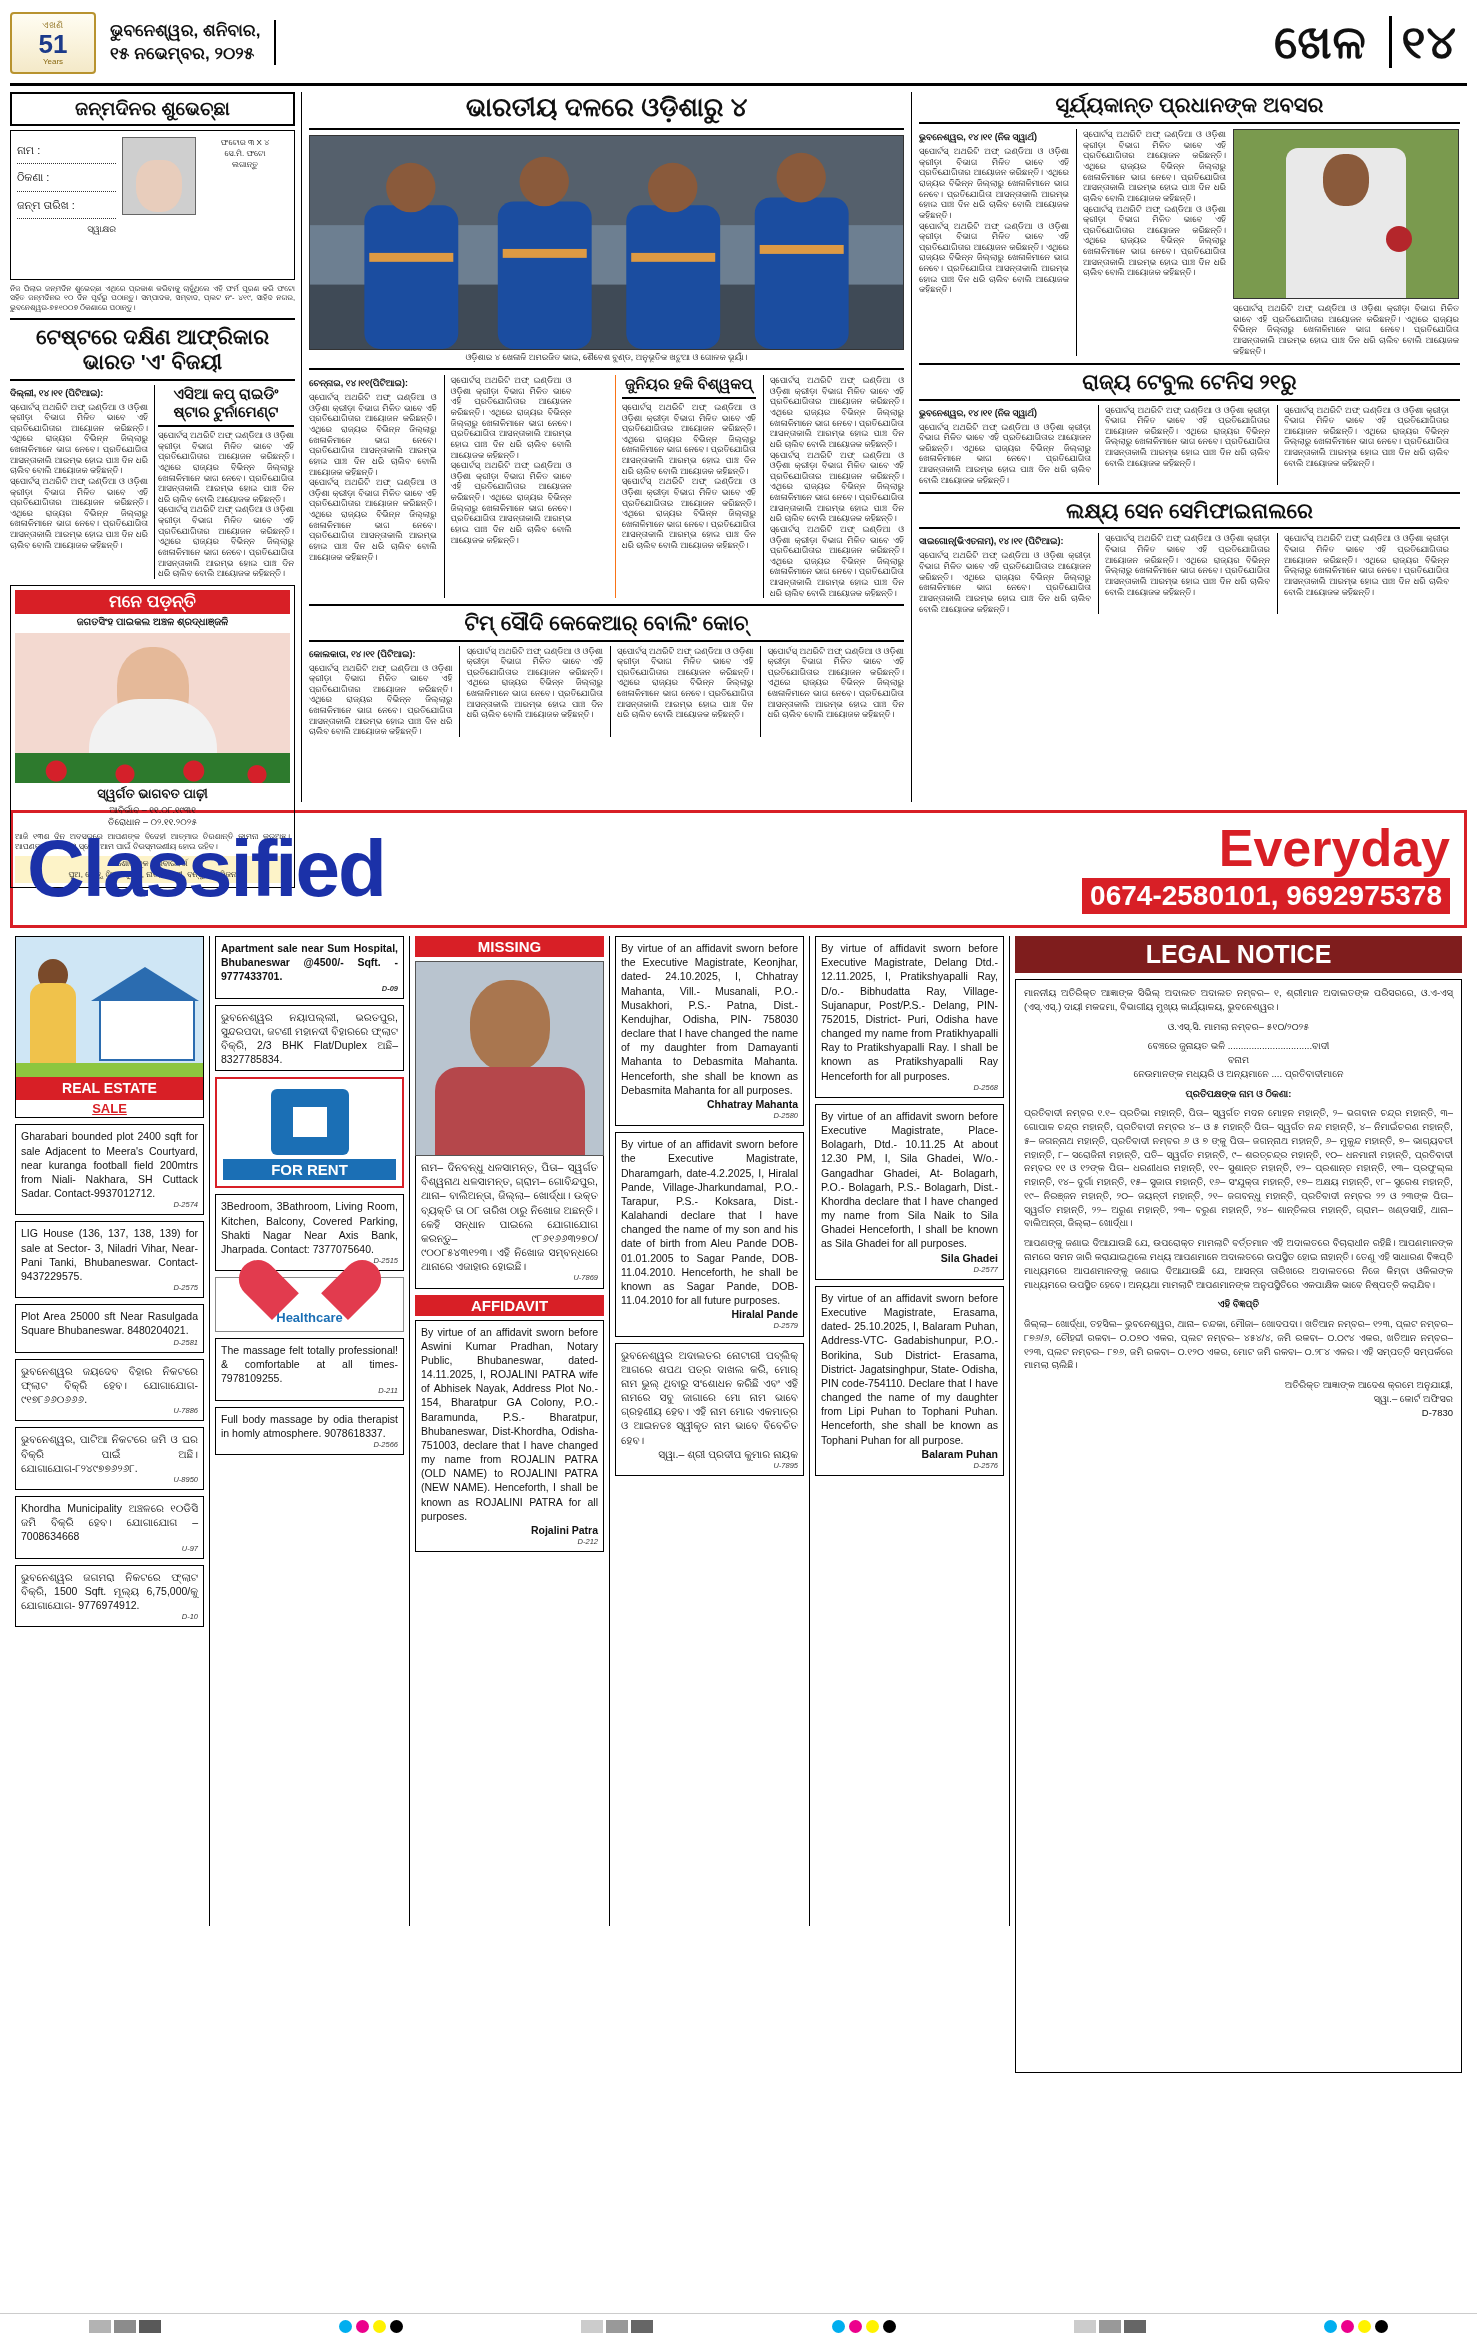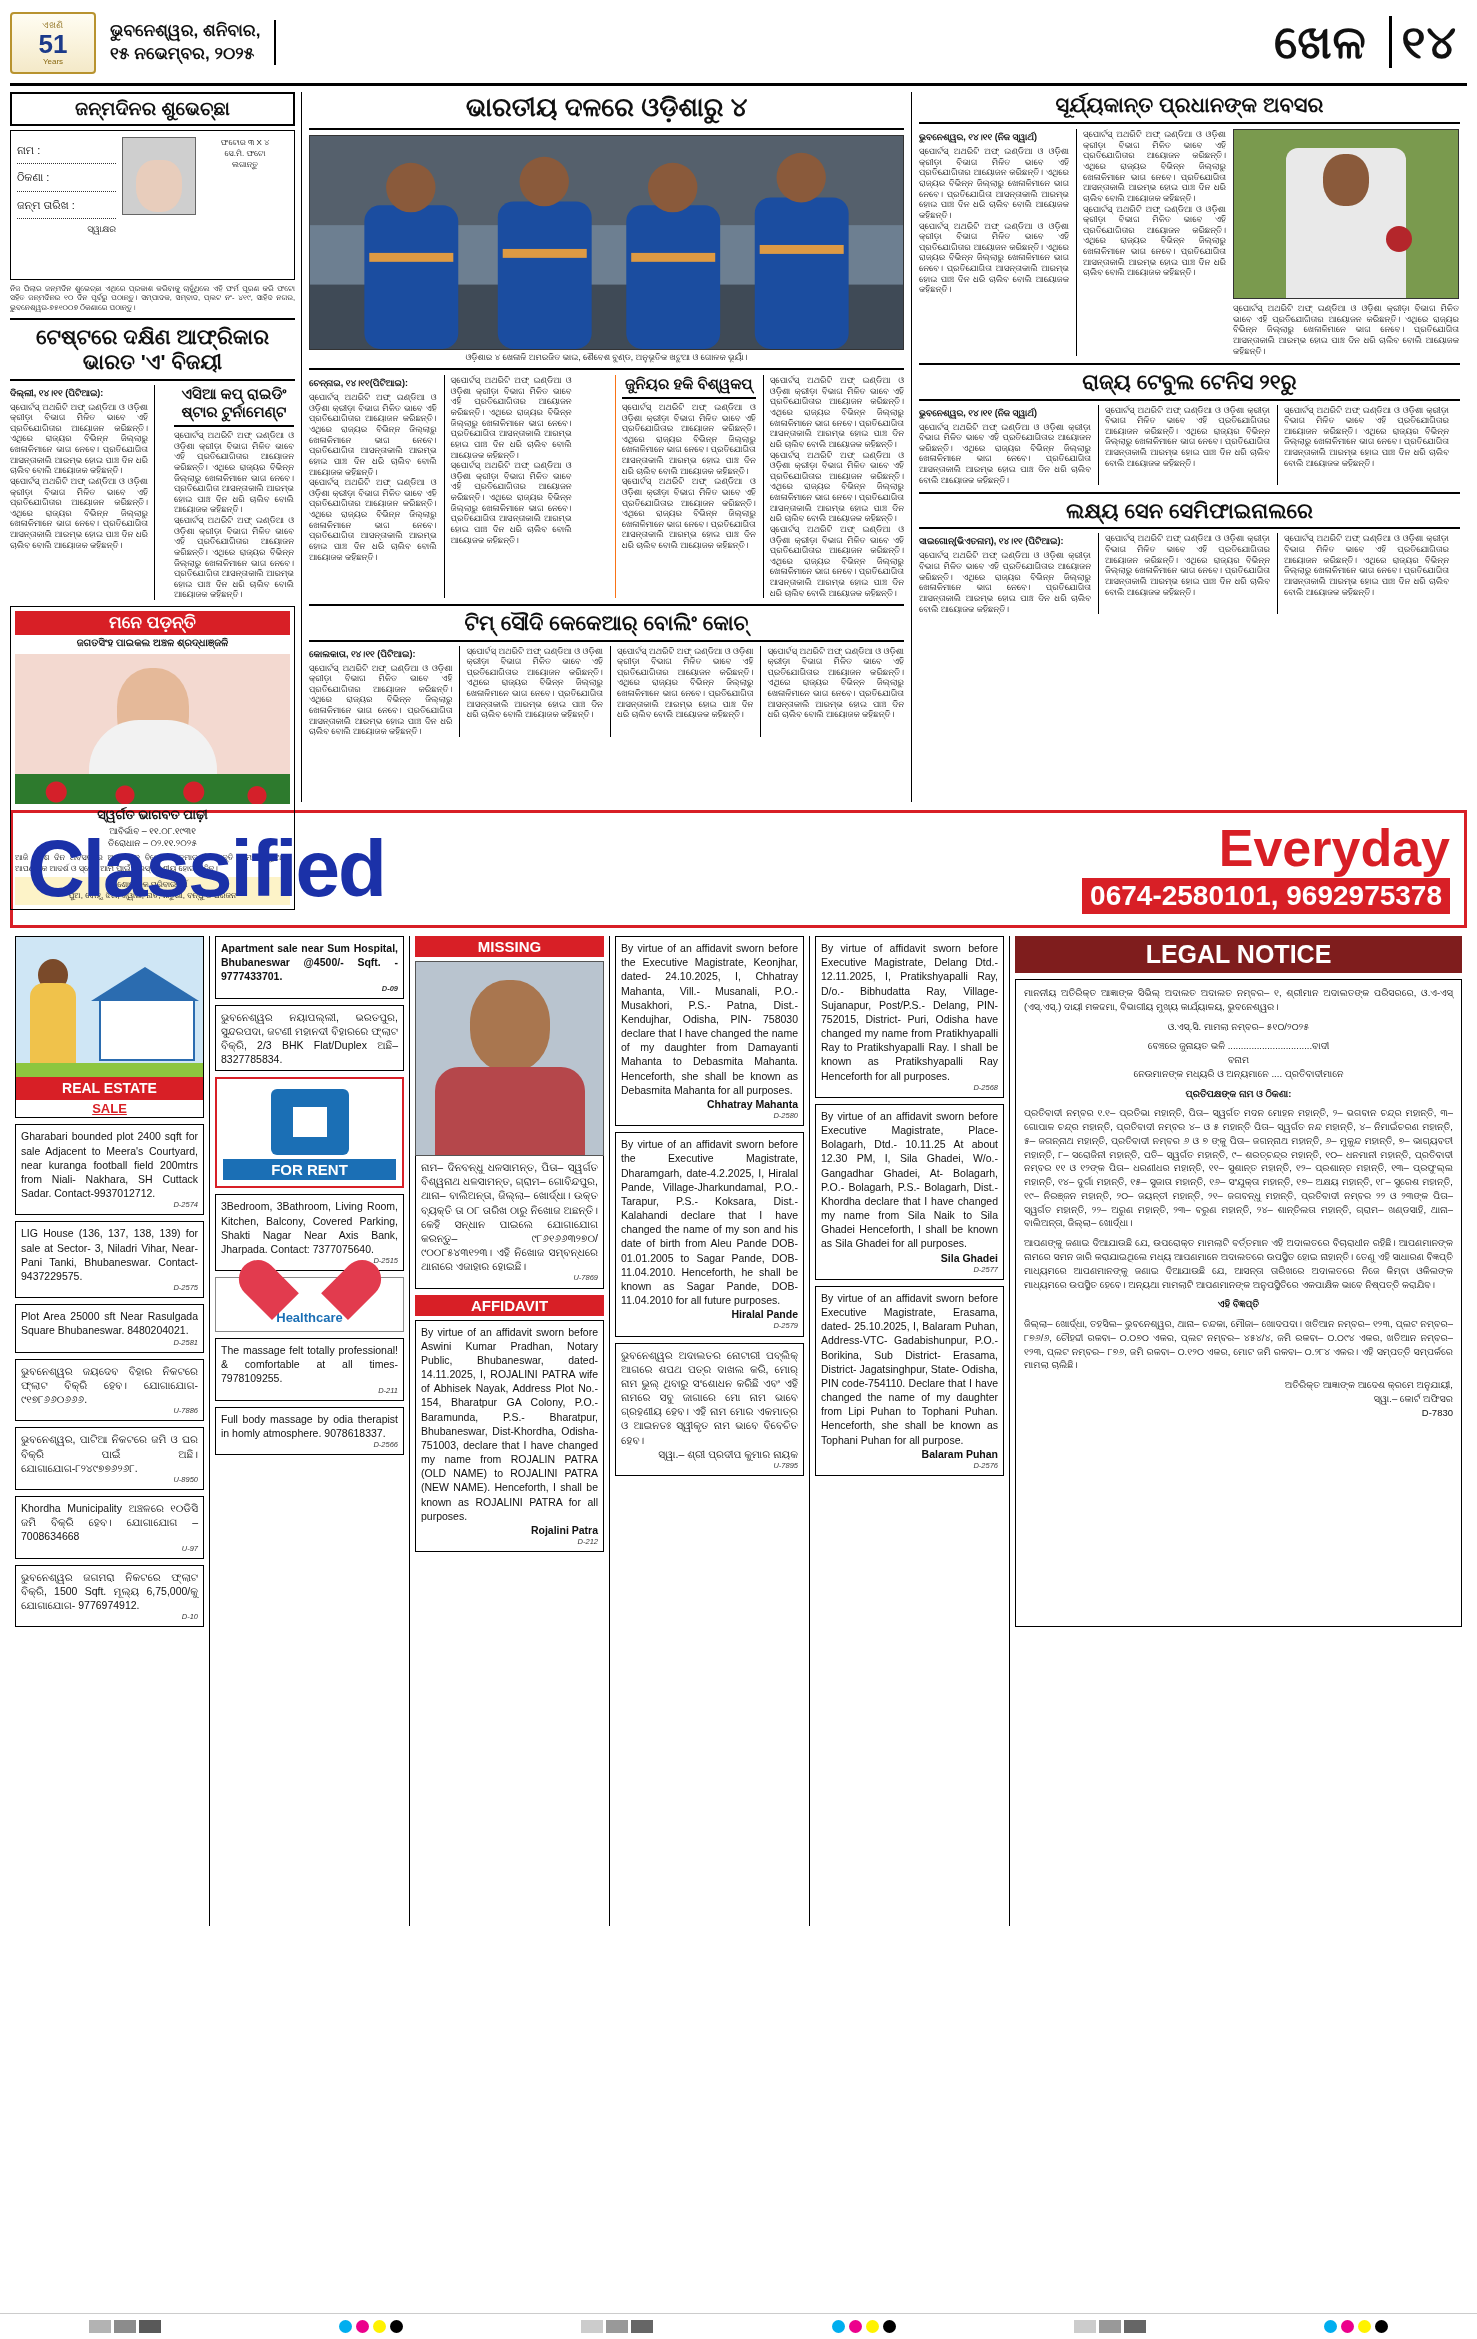--- a/index.html
+++ b/index.html
@@ -150,21 +150,21 @@
   .missing-photo .mh { position:absolute; left:50%; top:18px; transform:translateX(-50%);
      width:80px;height:92px;border-radius:46%; background:#a9764f;}
   .missing-photo .mb { position:absolute; left:50%; bottom:0; transform:translateX(-50%);
      width:150px;height:88px; background:#b5474b; border-radius:24px 24px 0 0;}
   .affidavit-tag { background:#d81f26; color:#fff; text-align:center; font-weight:bold;
      font-size:15px; padding:2px 0; margin:6px 0 4px;}
 
   .legal-head { background:#7f1d1d; color:#fff; text-align:center; font-weight:bold;
      font-size:25px; padding:4px 0; margin-bottom:6px;}
   .legal-body { border:1.5px solid #000; padding:6px 8px; font-size:9.5px;
-     line-height:1.45; text-align:justify; height:648px; overflow:hidden;}
+     line-height:1.45; text-align:justify; height:1094px; overflow:hidden;}
   .legal-center { text-align:center; }
 
   
   .footbar { position:absolute; left:0; bottom:0; width:100%; height:26px;
      display:flex; align-items:center; justify-content:space-around; background:#fff;
      border-top:1px solid #ccc;}
   .dots { display:flex; gap:4px; }
   .dot { width:13px;height:13px;border-radius:50%;}
   .greys { display:flex; gap:3px; }
   .greys i { display:block; width:22px; height:13px; }
@@ -218,21 +218,21 @@
 
       <div class="rule" style="margin:6px 0 4px;"></div>
       <div class="headline-md">ଟେଷ୍ଟରେ ଦକ୍ଷିଣ ଆଫ୍ରିକାର ଭାରତ 'ଏ' ବିଜୟୀ</div>
       <div class="rule" style="margin:4px 0;"></div>
       <div style="display:flex; gap:6px;">
         <div style="width:138px;">
           <div class="byline">ଦିଲ୍ଲୀ, ୧୪।୧୧ (ପିଟିଆଇ):</div>
           <div class="tiny">ସ୍ପୋର୍ଟସ୍ ଅଥରିଟି ଅଫ୍ ଇଣ୍ଡିଆ ଓ ଓଡ଼ିଶା କ୍ରୀଡ଼ା ବିଭାଗ ମିଳିତ ଭାବେ ଏହି ପ୍ରତିଯୋଗିତାର ଆୟୋଜନ କରିଛନ୍ତି। ଏଥିରେ ରାଜ୍ୟର ବିଭିନ୍ନ ଜିଲ୍ଲାରୁ ଖେଳାଳିମାନେ ଭାଗ ନେବେ। ପ୍ରତିଯୋଗିତା ଆସନ୍ତାକାଲି ଆରମ୍ଭ ହୋଇ ପାଞ୍ଚ ଦିନ ଧରି ଚାଲିବ ବୋଲି ଆୟୋଜକ କହିଛନ୍ତି।</div>
           <div class="tiny">ସ୍ପୋର୍ଟସ୍ ଅଥରିଟି ଅଫ୍ ଇଣ୍ଡିଆ ଓ ଓଡ଼ିଶା କ୍ରୀଡ଼ା ବିଭାଗ ମିଳିତ ଭାବେ ଏହି ପ୍ରତିଯୋଗିତାର ଆୟୋଜନ କରିଛନ୍ତି। ଏଥିରେ ରାଜ୍ୟର ବିଭିନ୍ନ ଜିଲ୍ଲାରୁ ଖେଳାଳିମାନେ ଭାଗ ନେବେ। ପ୍ରତିଯୋଗିତା ଆସନ୍ତାକାଲି ଆରମ୍ଭ ହୋଇ ପାଞ୍ଚ ଦିନ ଧରି ଚାଲିବ ବୋଲି ଆୟୋଜକ କହିଛନ୍ତି।</div>
         </div>
-        <div style="width:140px; border-left:1px solid #000; padding-left:19px;">
+        <div style="width:140px; border-left:1px solid #000; padding-left:3px;">
           <div class="headline-sm">ଏସିଆ କପ୍ ରାଇଡିଂ ଷ୍ଟାର ଟୁର୍ନାମେଣ୍ଟ</div>
           <div class="rule" style="margin:3px 0;"></div>
           <div class="tiny">ସ୍ପୋର୍ଟସ୍ ଅଥରିଟି ଅଫ୍ ଇଣ୍ଡିଆ ଓ ଓଡ଼ିଶା କ୍ରୀଡ଼ା ବିଭାଗ ମିଳିତ ଭାବେ ଏହି ପ୍ରତିଯୋଗିତାର ଆୟୋଜନ କରିଛନ୍ତି। ଏଥିରେ ରାଜ୍ୟର ବିଭିନ୍ନ ଜିଲ୍ଲାରୁ ଖେଳାଳିମାନେ ଭାଗ ନେବେ। ପ୍ରତିଯୋଗିତା ଆସନ୍ତାକାଲି ଆରମ୍ଭ ହୋଇ ପାଞ୍ଚ ଦିନ ଧରି ଚାଲିବ ବୋଲି ଆୟୋଜକ କହିଛନ୍ତି।</div>
           <div class="tiny">ସ୍ପୋର୍ଟସ୍ ଅଥରିଟି ଅଫ୍ ଇଣ୍ଡିଆ ଓ ଓଡ଼ିଶା କ୍ରୀଡ଼ା ବିଭାଗ ମିଳିତ ଭାବେ ଏହି ପ୍ରତିଯୋଗିତାର ଆୟୋଜନ କରିଛନ୍ତି। ଏଥିରେ ରାଜ୍ୟର ବିଭିନ୍ନ ଜିଲ୍ଲାରୁ ଖେଳାଳିମାନେ ଭାଗ ନେବେ। ପ୍ରତିଯୋଗିତା ଆସନ୍ତାକାଲି ଆରମ୍ଭ ହୋଇ ପାଞ୍ଚ ଦିନ ଧରି ଚାଲିବ ବୋଲି ଆୟୋଜକ କହିଛନ୍ତି।</div>
         </div>
       </div>
 
       <div class="adbox">
         <div class="mane-title">ମନେ ପଡ଼ନ୍ତି</div>
         <div class="mane-sub">ଜଗତସିଂହ ପାଇକଲ ଅଞ୍ଚଳ ଶ୍ରଦ୍ଧାଞ୍ଜଳି</div>

